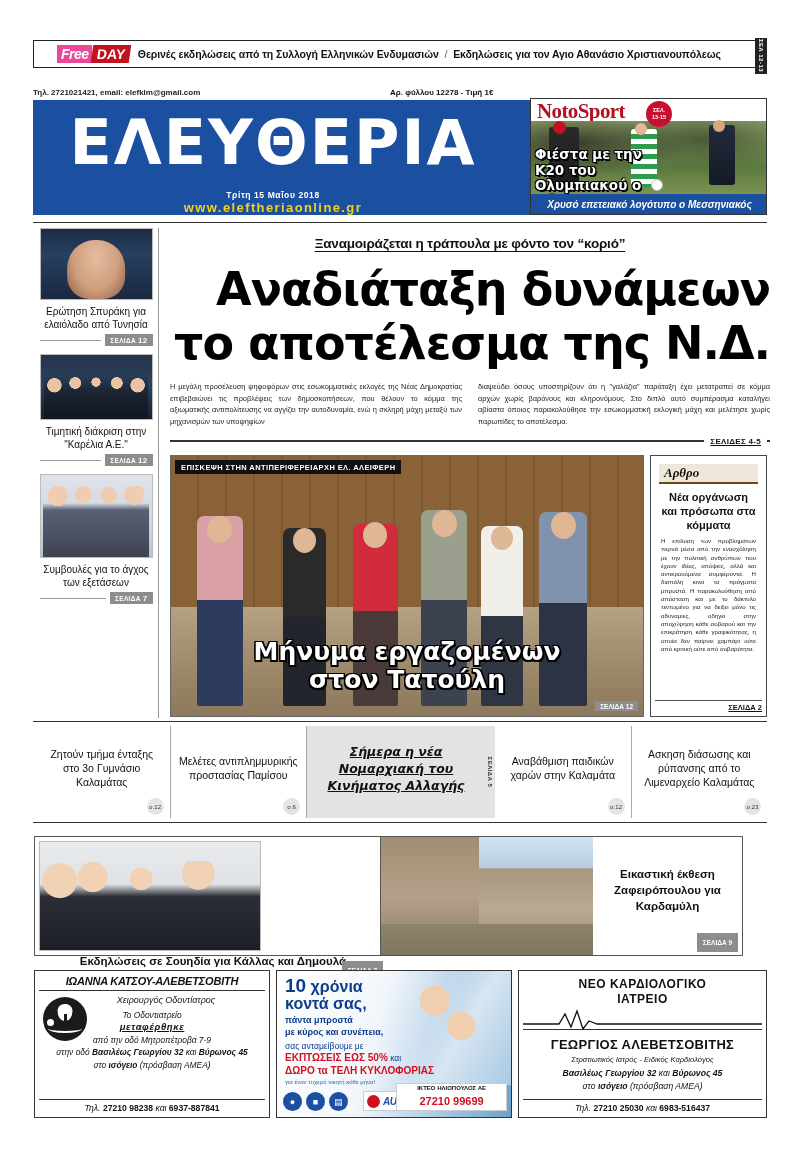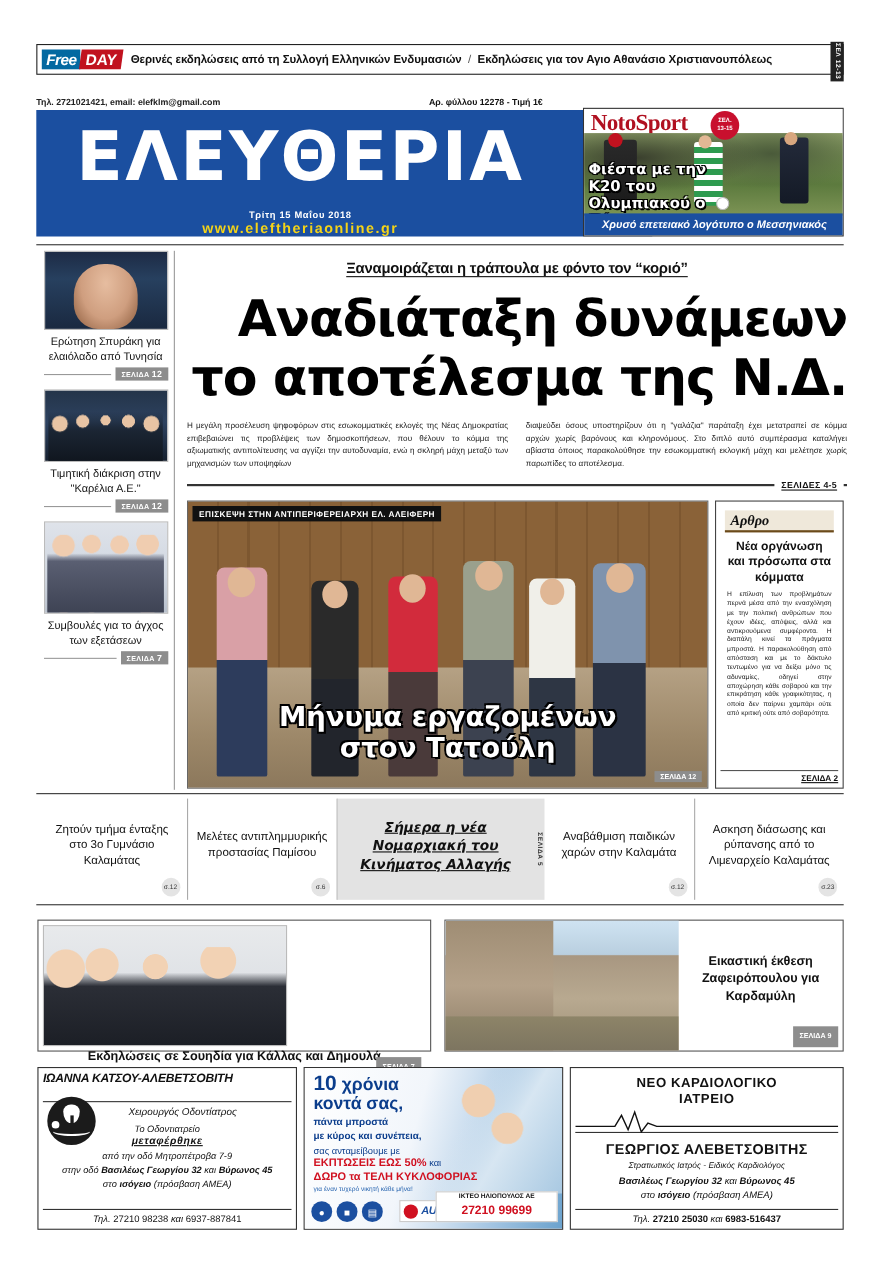--- a/index.html
+++ b/index.html
@@ -13,23 +13,24 @@
   .page { position: relative; width: 800px; height: 1167px; background:#fff; }
 
   
   .freeday-strip {
     position:absolute; left:33px; top:40px; width:734px; height:28px;
     border:1px solid #222; background:#fff;
     display:flex; align-items:center; padding:0 4px; gap:8px;
   }
   .freeday-logo { display:flex; align-items:center; height:19px; flex:0 0 auto; }
   .fd-free {
-    background:#0369a1; color:#fff; font-weight:bold; font-size:14px;
+    background:#ec4899; color:#fff; font-weight:bold; font-size:14px;
     padding:1px 3px 1px 4px; letter-spacing:-0.5px; font-style:italic;
     line-height:16px;
+    margin-left:19px;
   }
   .fd-day {
     background:#c1121f; color:#fff; font-weight:bold; font-size:14px;
     padding:1px 5px; line-height:16px; transform: skewX(-8deg);
   }
   .freeday-text {
     font-size:10.5px; font-weight:bold; white-space:nowrap;
     letter-spacing:-0.1px; flex:1 1 auto;
   }
   .freeday-text .sep { font-weight:normal; color:#555; padding:0 3px; }
@@ -277,21 +278,21 @@
     writing-mode:vertical-rl; font-size:6px; font-weight:bold; letter-spacing:0.5px;
     color:#333;
   }
 
   
   .photo-teaser {
     position:absolute; top:836px; height:120px; border:1px solid #555;
     display:flex; align-items:stretch; background:#fff; padding:4px;
   }
   .pt-left { left:34px; width:358px;flex-direction:column; }
-  .pt-right { left:404px; width:363px; padding:0; }
+  .pt-right { left:380px; width:363px; padding:0; }
   .pt-img { flex:0 0 auto; position:relative; overflow:hidden; }
   .pt-cap {
     flex:1 1 auto; position:relative; display:flex; flex-direction:column;
     align-items:center; justify-content:center; text-align:center;
     font-size:11.5px; font-weight:bold; line-height:16px; padding:2px 3px 14px 3px;
   }
   .pt-badge {
     position:absolute; right:4px; bottom:3px;
     background:#8d8d8d; color:#fff; font-size:6.5px; font-weight:bold; padding:1.5px 6px;
   }
@@ -321,22 +322,22 @@
   }
 
   
   .ads { position:absolute; left:34px; top:970px; width:733px; height:148px; display:flex; gap:6px; }
   .ad { border:1px solid #333; background:#fff; position:relative; overflow:hidden; }
   .ad1 { width:236px; padding:4px; }
   .ad2 { width:236px; }
   .ad3 { width:249px; padding:4px; }
 
   .ad1-title {
-    font-size:11px; font-weight:bold; font-style:italic;
-    letter-spacing:-0.2px; border-bottom:1px solid #333; padding-bottom:14px;
+    text-align:center; font-size:11px; font-weight:bold; font-style:italic;
+    letter-spacing:-0.2px; border-bottom:1px solid #333; padding-bottom:3px;
   }
   .ad1-sub { text-align:center; font-size:9px; font-style:italic; padding-top:4px; padding-left:28px;}
   .tooth-logo {
     position:absolute; left:8px; top:26px; width:44px; height:44px; border-radius:50%;
     background:#1b1b1b;
   }
   .tooth-logo .tooth {
     position:absolute; left:50%; top:7px; transform:translateX(-50%);
     width:15px; height:17px; background:#fff;
     border-radius:46% 46% 46% 46% / 38% 38% 62% 62%;
@@ -350,21 +351,21 @@
     border-bottom:2px solid #fff; border-radius:0 0 60% 60%;
   }
   .tooth-logo .dot { position:absolute; left:4px; top:22px; width:7px; height:7px; border-radius:50%; background:#fff; }
   .ad1-lines { padding-top:4px; text-align:center; font-size:8.4px; line-height:12.4px; font-style:italic; }
   .ad1-lines .hl { font-weight:bold; text-decoration:underline; font-size:9.5px; letter-spacing:0.6px;}
   .ad1-lines b { font-weight:bold; }
   .ad1-phone {
     position:absolute; left:4px; right:4px; bottom:4px; text-align:center;
     border-top:1px solid #333; padding-top:3px; font-size:8.6px; font-style:italic;
   }
-  .ad1-phone b { font-weight:normal; font-style:normal; }
+  .ad1-phone b { font-weight:bold; font-style:normal; }
 
   
   .ad2-bg {
     position:absolute; inset:0;
     background: linear-gradient(105deg,#ffffff 0%,#f2f6fb 42%,#cfe0f0 58%,#9fc2e0 78%,#6ba2cd 100%);
   }
   .ad2-people {
     position:absolute; right:0; top:0; width:56%; height:78%;
     background:
       radial-gradient(circle at 42% 26%, #f0cfb0 0 13%, transparent 13.5%),

